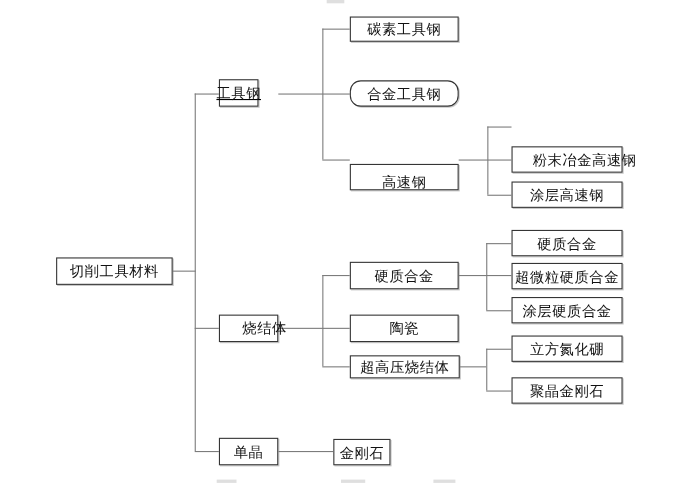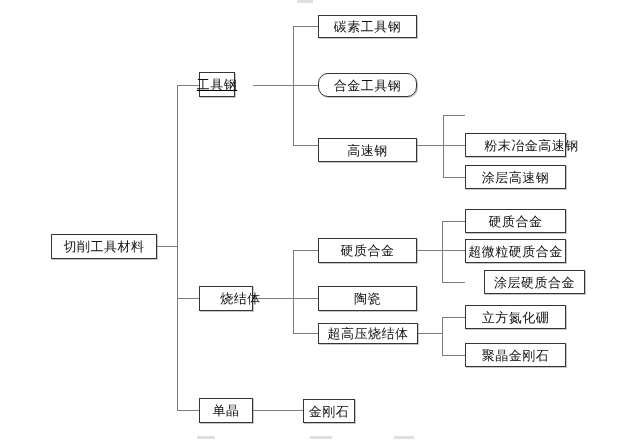--- a/index.html
+++ b/index.html
@@ -57,42 +57,42 @@
     </div>
     <div class="node" style="left: 199px; top: 72px; width: 36px; height: 25px; text-decoration: underline;">
       <span>工具钢</span>
     </div>
     <div class="node" style="left: 318px; top: 15px; width: 99px; height: 23px;">
       <span>碳素工具钢</span>
     </div>
     <div class="node" style="left: 318px; top: 73px; width: 99px; height: 24px; border-radius: 10px;">
       <span>合金工具钢</span>
     </div>
-    <div class="node" style="left: 318px; top: 138px; width: 99px; height: 24px;">
+    <div class="node" style="left: 318px; top: 149px; width: 99px; height: 24px; align-items: flex-end;">
       <span>高速钢</span>
     </div>
     <div class="node" style="left: 465px; top: 133px; width: 101px; height: 24px; padding-left: 32px;">
       <span>粉末冶金高速钢</span>
     </div>
     <div class="node" style="left: 465px; top: 165px; width: 101px; height: 24px;">
       <span>涂层高速钢</span>
     </div>
     <div class="node" style="left: 199px; top: 286px; width: 54px; height: 25px; padding-left: 29px;">
       <span>烧结体</span>
     </div>
     <div class="node" style="left: 318px; top: 238px; width: 99px; height: 25px;">
       <span>硬质合金</span>
     </div>
     <div class="node" style="left: 465px; top: 209px; width: 101px; height: 24px;">
       <span>硬质合金</span>
     </div>
     <div class="node" style="left: 465px; top: 239px; width: 101px; height: 24px;">
       <span>超微粒硬质合金</span>
     </div>
-    <div class="node" style="left: 465px; top: 270px; width: 101px; height: 24px; margin-left: 19px;">
+    <div class="node" style="left: 465px; top: 270px; width: 101px; height: 24px;">
       <span>涂层硬质合金</span>
     </div>
     <div class="node" style="left: 318px; top: 323px; width: 100px; height: 21px;">
       <span>超高压烧结体</span>
     </div>
     <div class="node" style="left: 318px; top: 286px; width: 99px; height: 25px;">
       <span>陶瓷</span>
     </div>
     <div class="node" style="left: 465px; top: 305px; width: 101px; height: 24px;">
       <span>立方氮化硼</span>

